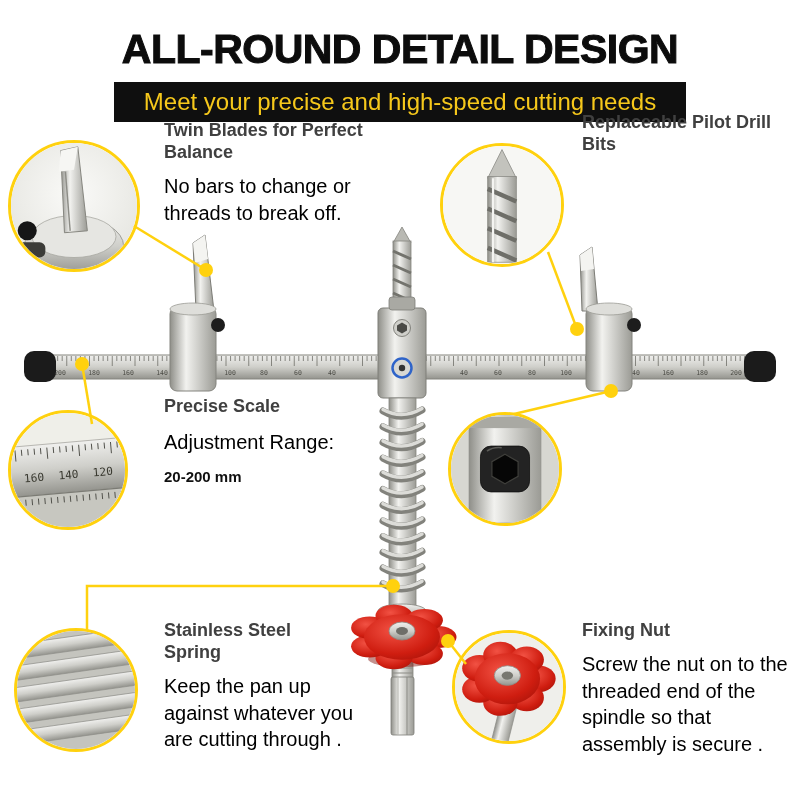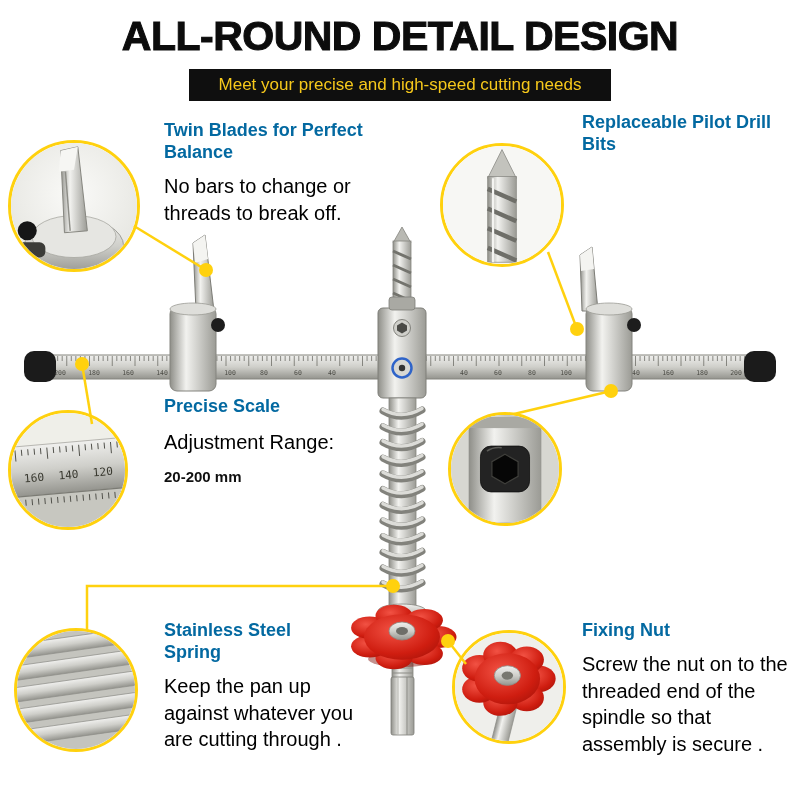--- a/index.html
+++ b/index.html
@@ -1,37 +1,37 @@
 <!DOCTYPE html>
 <html style="--accent: #FFD10E; --banner-bg: #0F0F0F; --banner-text: #F6C81B;"><head>
 <meta charset="utf-8">
 <style>
   *{box-sizing:border-box}
   html,body{margin:0;padding:0}
   body{width:800px;height:800px;background:#fff;font-family:"Liberation Sans",sans-serif}
   #canvas{position:relative;width:800px;height:800px;background:#fff;overflow:hidden}
 
-  #page-title{margin:0;padding-top:13px;text-align:center;font-size:41px;font-weight:900;
+  #page-title{margin:0;padding-top:26px;text-align:center;font-size:41px;font-weight:900;
     letter-spacing:-0.5px;color:#0c0c0c;-webkit-text-stroke:1px #0c0c0c}
   #banner-wrap{text-align:center;margin-top:9px}
   .banner{display:inline-block;background:var(--banner-bg,#101010);color:var(--banner-text,#f6c81b);
-    font-size:17px;padding:6px 30px;font-weight:500}
+    font-size:24px;padding:6px 30px;font-weight:500}
 
   .photo{position:absolute;border-radius:50%;border:3px solid var(--accent,#ffd10e);
     overflow:hidden;background:#fff;z-index:2}
   .photo svg{display:block;width:100%;height:100%}
   #photo-tl{left:8px;top:140px;width:132px;height:132px}
   #photo-tr{left:440px;top:143px;width:124px;height:124px}
   #photo-ml{left:8px;top:410px;width:120px;height:120px}
   #photo-mr{left:448px;top:412px;width:114px;height:114px}
   #photo-bl{left:14px;top:628px;width:124px;height:124px}
   #photo-br{left:452px;top:630px;width:114px;height:114px}
 
   .cotext{position:absolute;z-index:2}
-  .cotext h3{margin:0;font-size:18px;line-height:1.22;font-weight:bold;color:#0369a1}
+  .cotext h3{margin:0;font-size:18px;line-height:1.22;font-weight:bold;color:#404040}
   .cotext p{margin:9px 0 0;font-size:20px;line-height:1.33;color:#000000}
   .cotext .range{margin-top:4px;font-weight:bold;color:#101010;font-size:15px}
   .cotext ul{margin:10px 0 0;padding-left:17px;font-size:14.5px;line-height:1.3;color:#2f2f2f;list-style:disc}
   .cotext li{margin:0 0 6px}
   #ct-tl{left:164px;top:120px;width:235px}
   #ct-tl p{width:215px}
   #ct-tr{left:582px;top:112px;width:200px}
   #ct-tr ul{width:165px}
   #ct-ml{left:164px;top:396px;width:230px}
   #ct-ml p{margin-top:11px}

